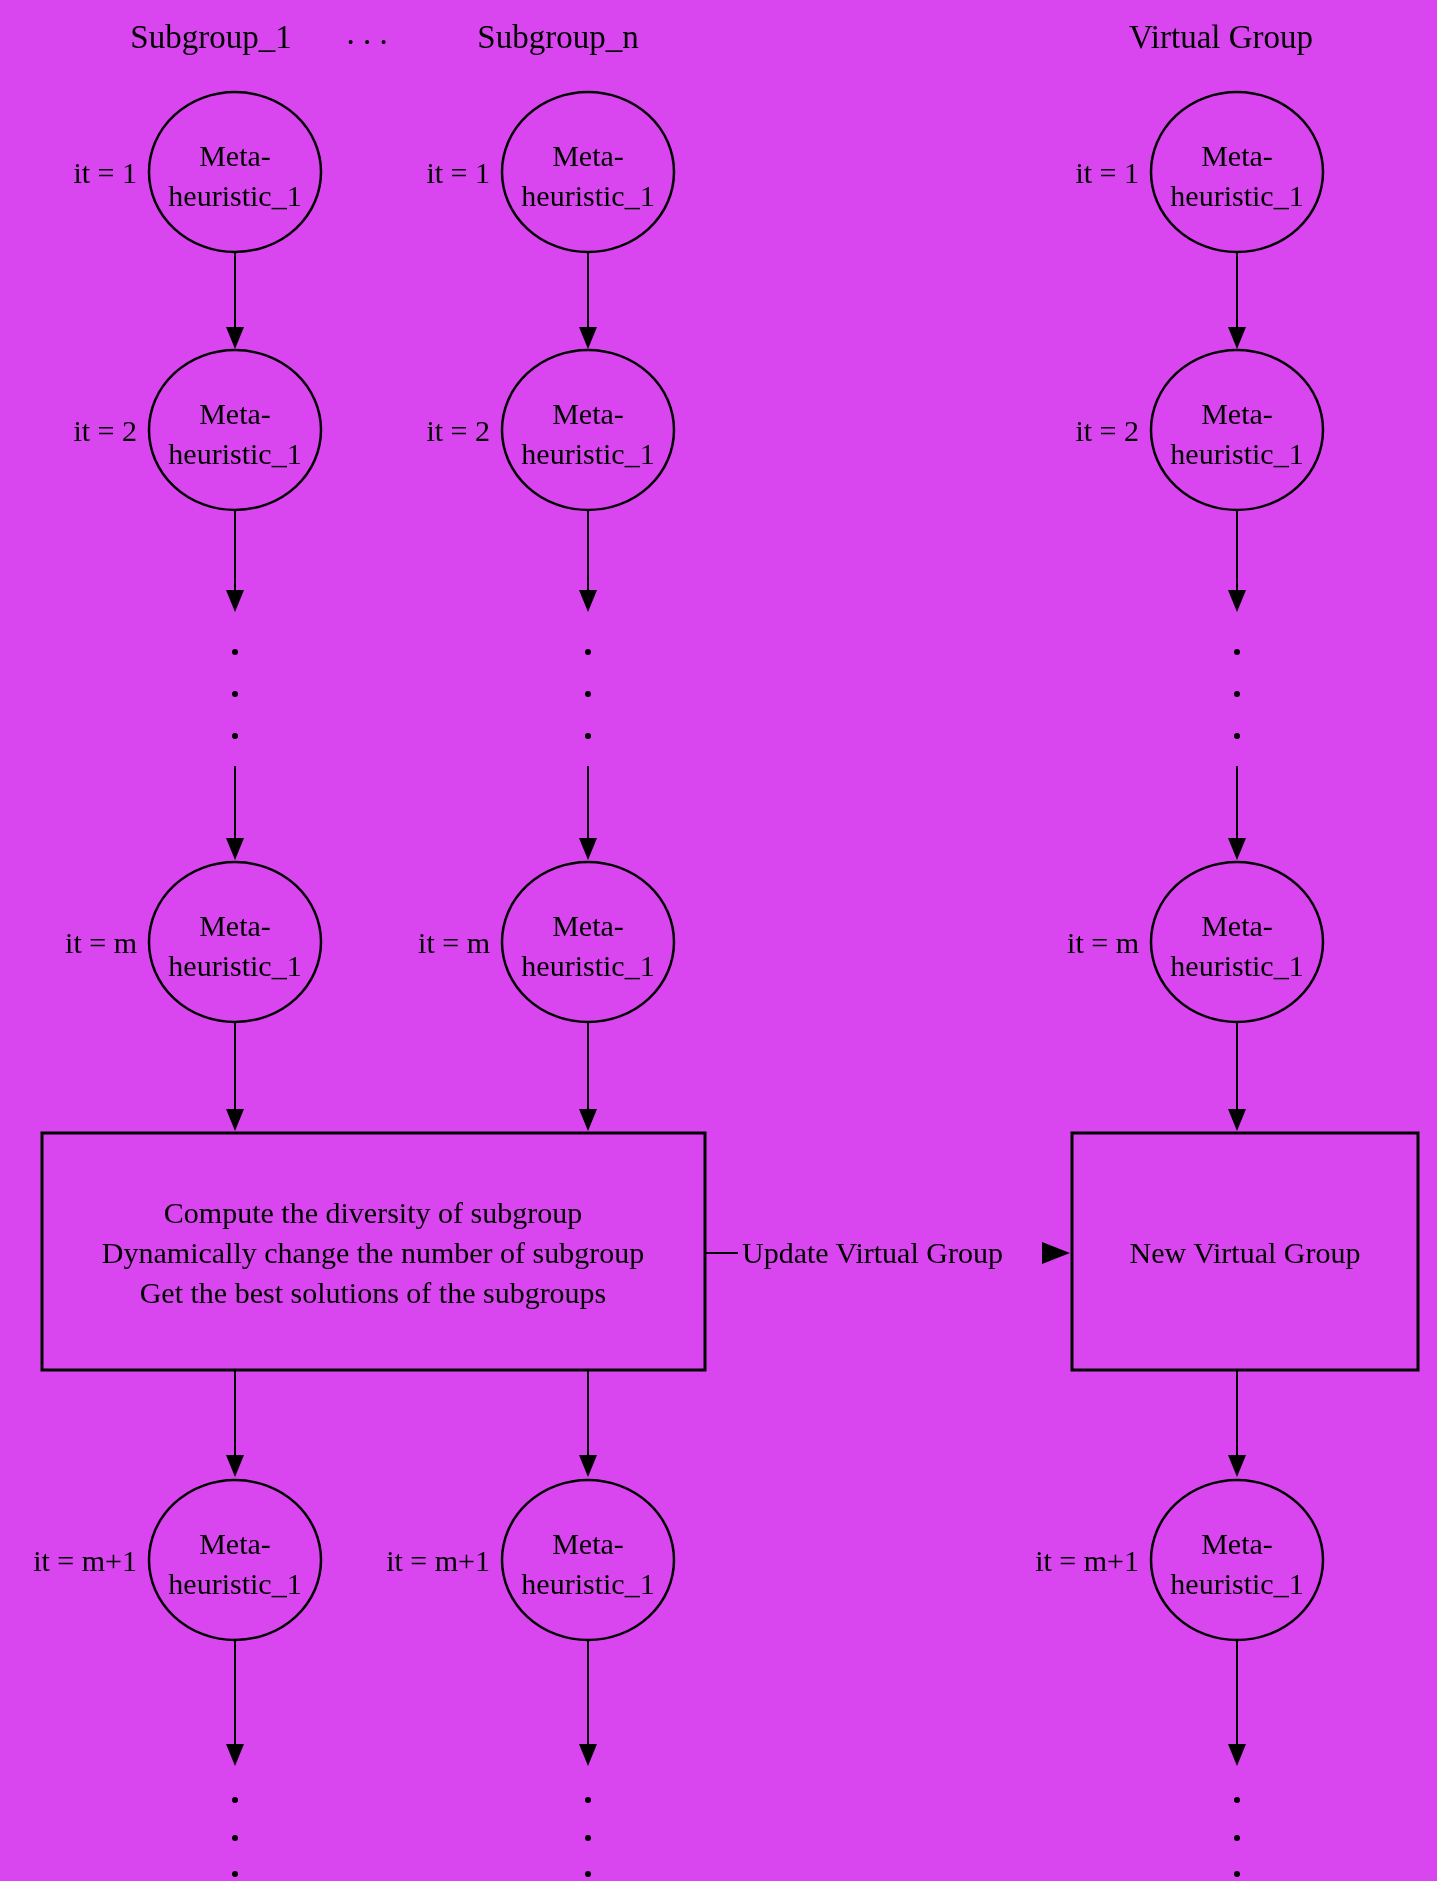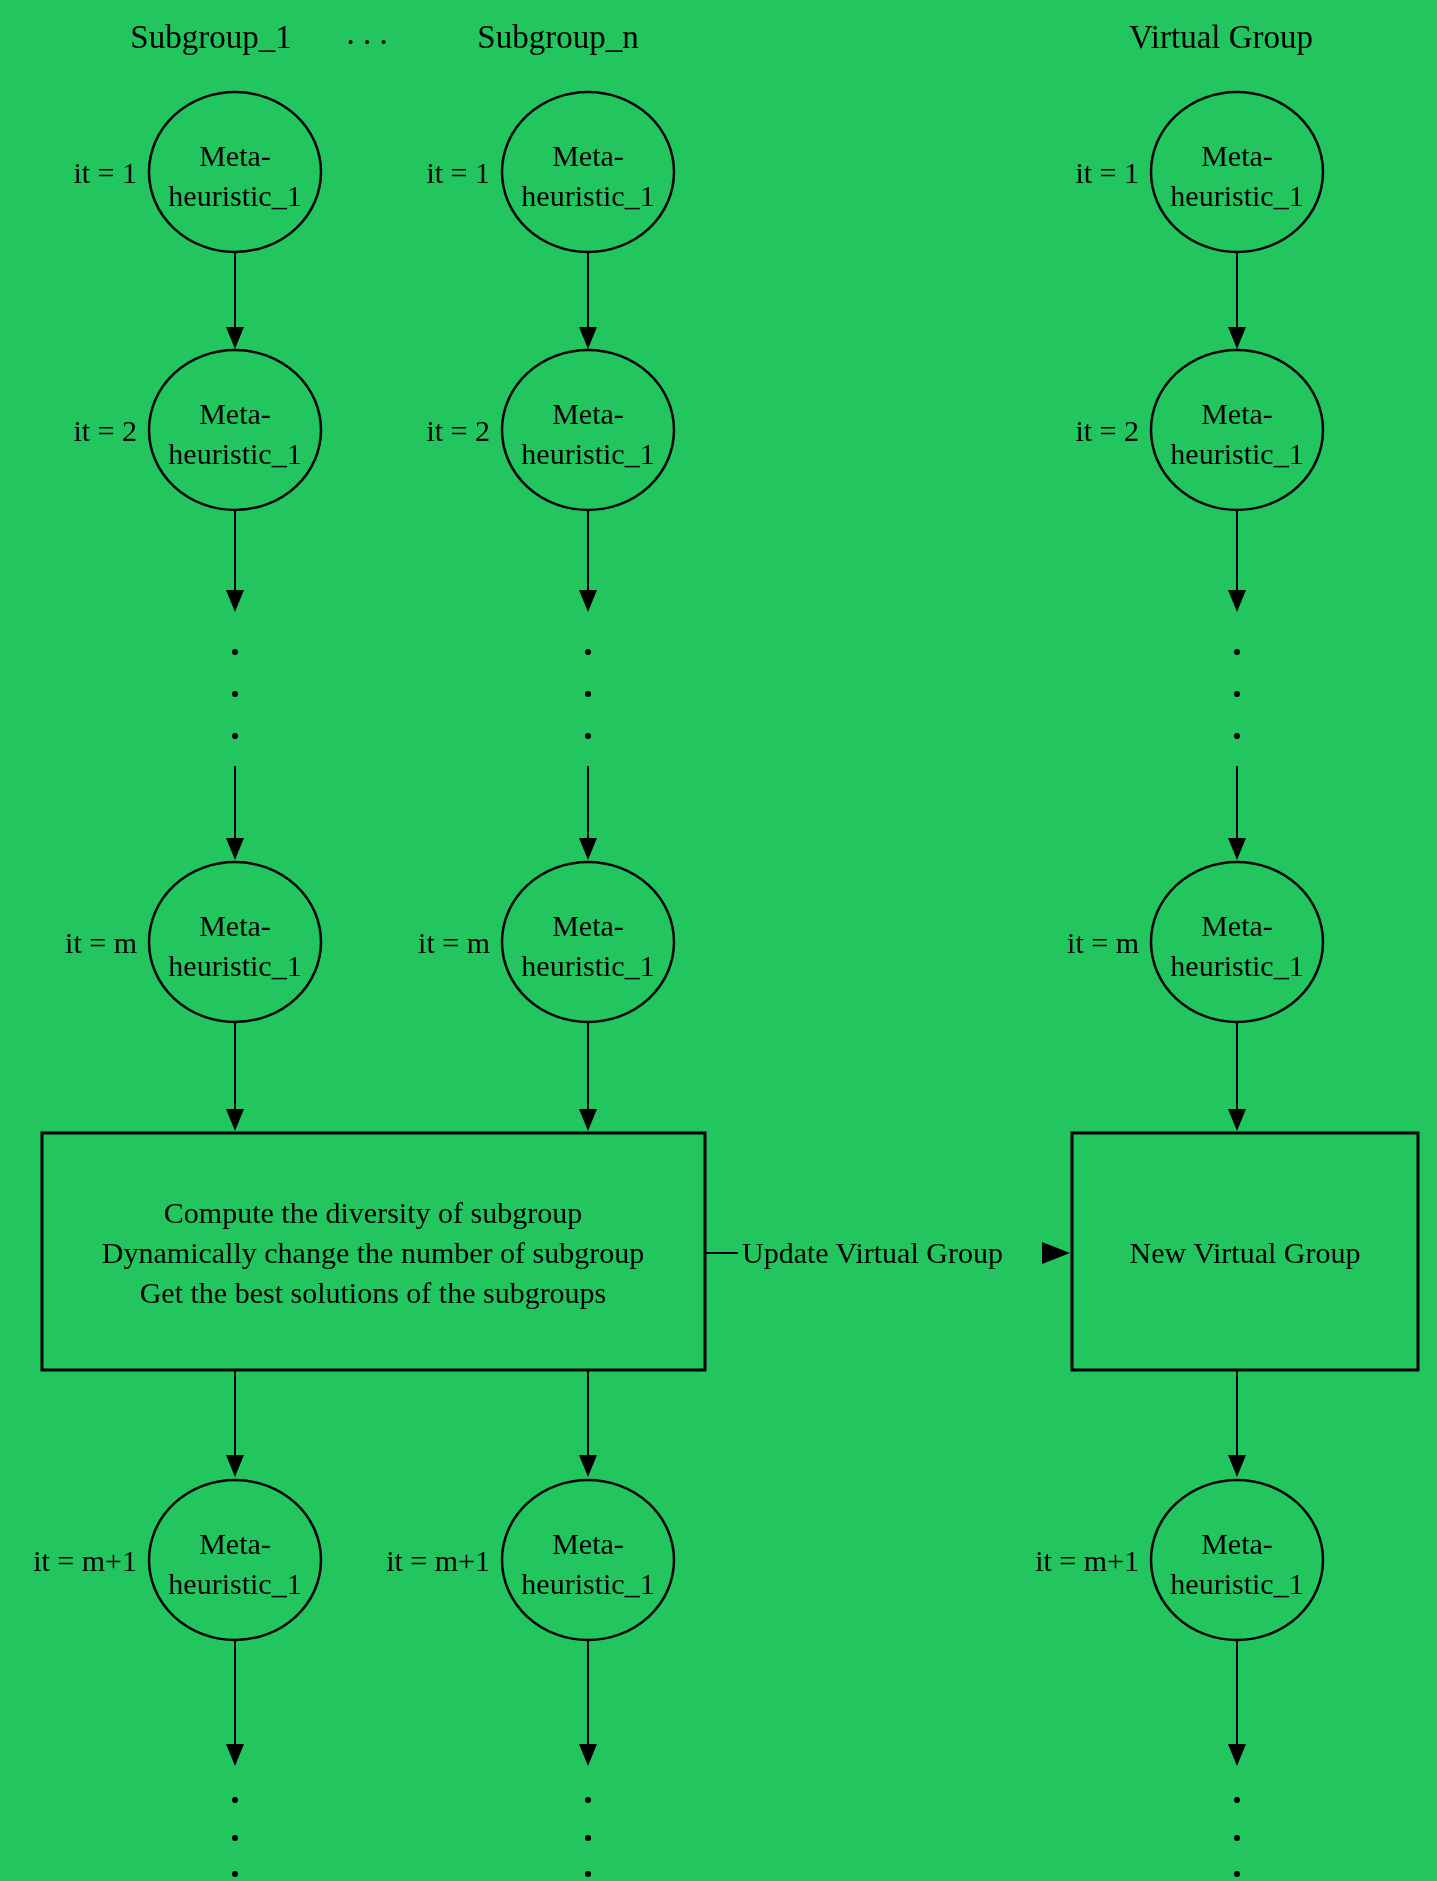--- a/index.html
+++ b/index.html
@@ -3,21 +3,21 @@
 <meta charset="utf-8">
 <style>
   html, body {
     margin: 0;
     padding: 0;
     background: #ffffff;
   }
   .canvas-wrap {
     width: 1437px;
     height: 1881px;
-    background: #22c55e;
+    background: #d946ef;
     position: relative;
   }
   svg { display: block; }
   .t {
     font-family: "Liberation Serif", "DejaVu Serif", serif;
     font-size: 30px;
     fill: #000000;
   }
   .title { font-size: 33px; }
   .mid { text-anchor: middle; }

